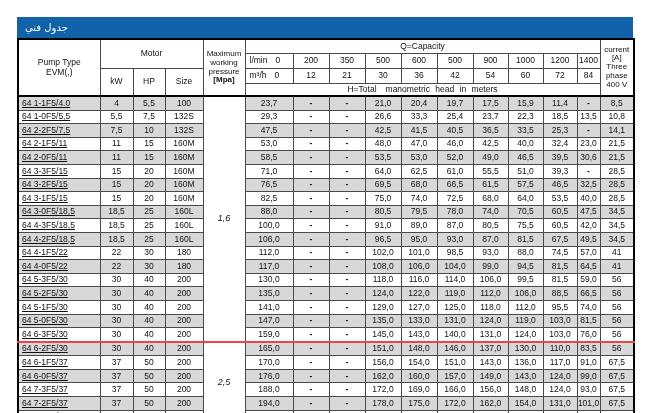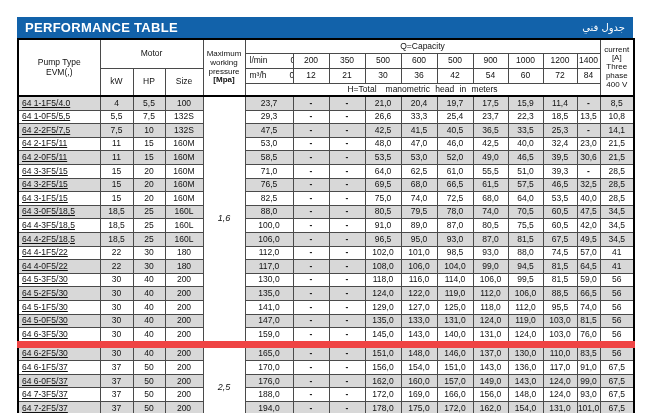--- a/index.html
+++ b/index.html
@@ -13,35 +13,34 @@
              table-layout:fixed;font-size:8.5px;border:2px solid #000;}
   .perf th,.perf td{border:1px solid #4a4a4a;padding:0;text-align:center;font-weight:normal;
              white-space:nowrap;overflow:hidden;line-height:1.1;}
   .perf thead{border-bottom:2px solid #000;}
   tr.h1{height:14px;} tr.h2{height:15px;} tr.h3{height:15px;} tr.h4{height:13px;}
   .perf tbody td{height:12.6px;}
   .perf tbody tr.shade td{background:#d8d8d8;}
   .perf td.model{text-align:left;padding-left:3px;text-decoration:underline;}
   .perf td.dash{font-weight:bold;}
   .perf td.pressure-cell{background:#ffffff !important;vertical-align:middle;font-size:9px;font-style:italic;}
-  .perf tbody tr.group2-start td{border-top:7px solid #ef4444;}
+  .perf tbody tr.group2-start td{border-top:2px solid #ef4444;}
   .vhdr{line-height:1.25;font-size:8px;}
   .unitcell{text-align:left !important;padding-left:4px !important;}
-  .unitcell .u{margin-right:23px;text-align:center;}
+  .unitcell .u{margin-right:8px;text-align:center;}
   .headrow-cell{word-spacing:3px;}
   .headrow-cell .hl{margin-right:9px;text-align:right;}
   .press-unit{display:block;margin-top:0;font-weight:bold;}
 </style>
 </head>
 <body>
 
 <div class="page">
 
   <div class="titlebar">
-    <span class="en">PERFORMANCE TABLE</span>
     <span class="ar">جدول فني</span>
   </div>
 
   <table class="perf">
     <colgroup>
       <col style="width:82px">
         <col style="width:33px">
         <col style="width:32px">
         <col style="width:38px">
       <col style="width:42px">

